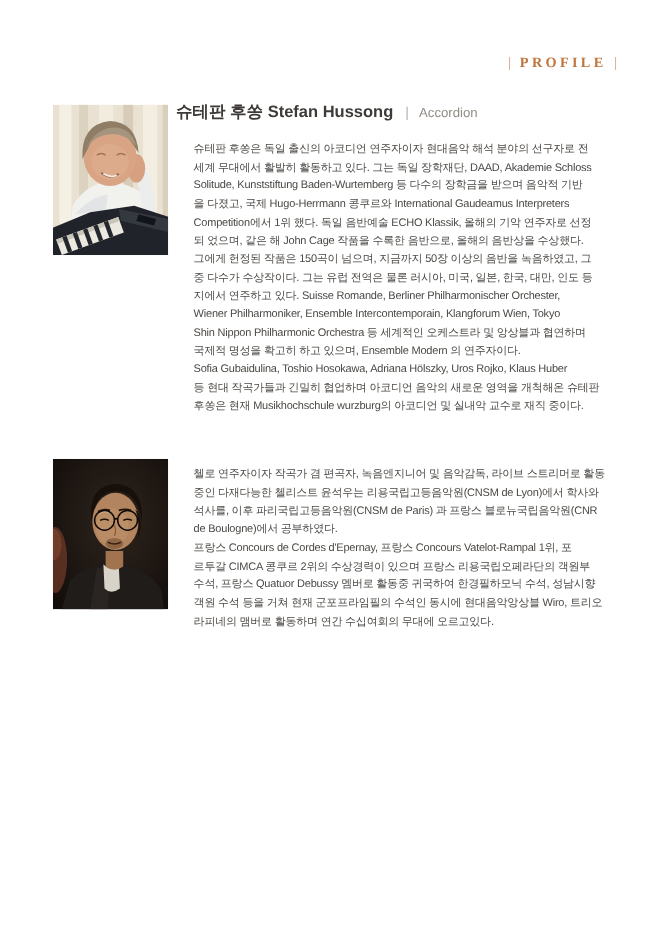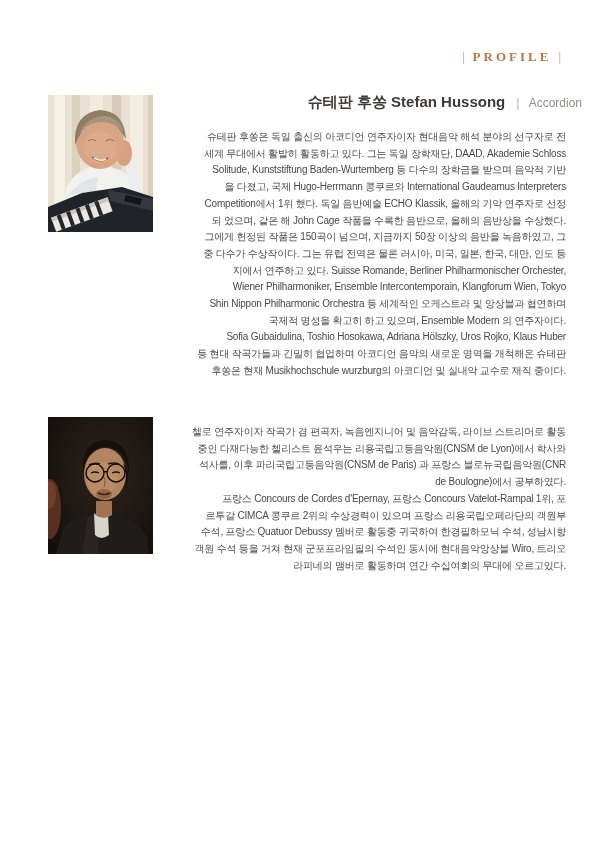--- a/index.html
+++ b/index.html
@@ -46,21 +46,20 @@
   }
   .photo svg { display: block; }
   .photo-1 { top: 95px; }
   .photo-2 { top: 417px; }
 
   
   .content {
     position: absolute;
     left: 160px;
     width: 422px;
-    text-align: right;
   }
   .content-1 { top: 92px; }
   .content-2 { top: 408px; }
 
   .profile-title {
     margin: 0 0 7px 0;
     font-size: 15px;
     line-height: 20px;
     font-weight: bold;
     color: #3d3a37;

